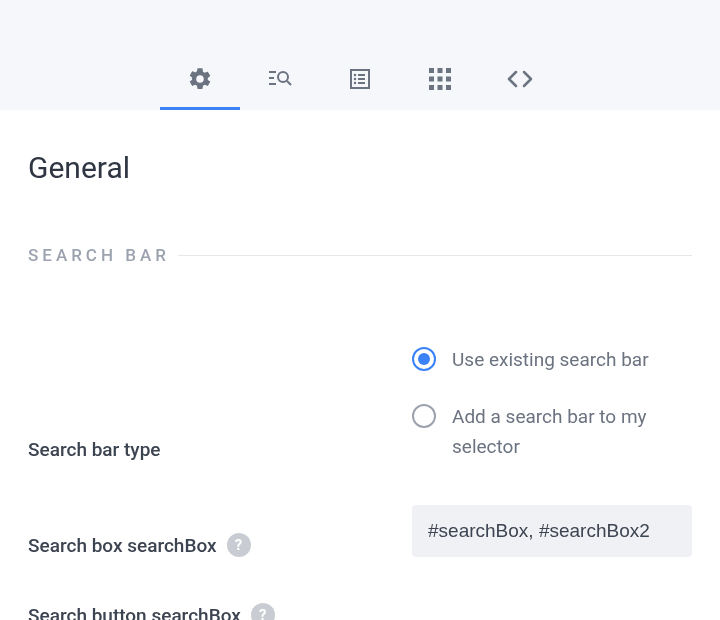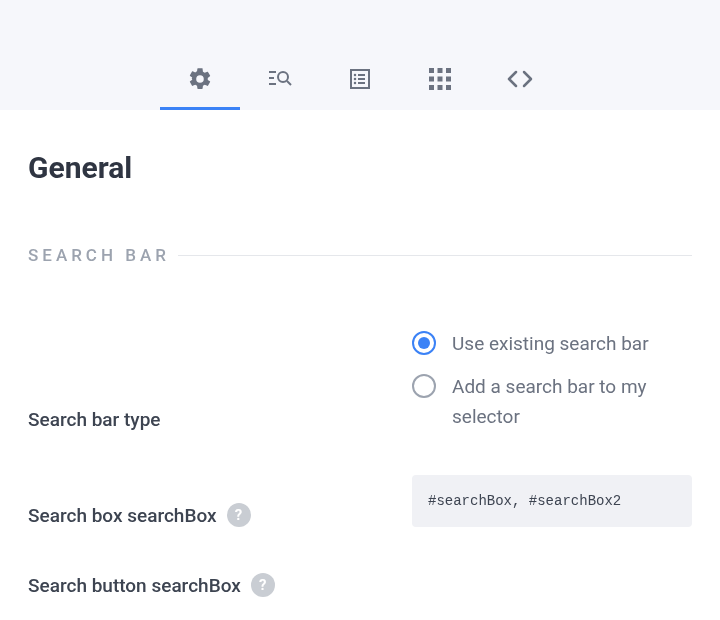--- a/index.html
+++ b/index.html
@@ -31,29 +31,29 @@
   .tab.active {
     border-bottom: 3px solid #3b82f6;
     color: #6b7280;
   }
   .tab svg { display: block; }
   .content {
     padding: 40px 28px 0 28px;
   }
   .page-title {
     font-size: 30px;
-    font-weight: 700;
+    font-weight: 400;
     color: #2f3542;
     margin-bottom: 60px;
   }
   .section-head {
     display: flex;
     align-items: center;
     gap: 8px;
-    margin-bottom: 64px;
+    margin-bottom: 80px;
   }
   .section-label {
     font-size: 17px;
     font-weight: 500;
     letter-spacing: 4px;
     color: #9ca3af;
     white-space: nowrap;
   }
   .section-line {
     flex: 1;
@@ -71,21 +71,21 @@
     font-weight: 500;
     color: #3d4451;
     display: flex;
     align-items: center;
     gap: 10px;
     padding-top: 2px;
   }
   .row-control {
     flex: 1;
   }
-  .radio-group { display: flex; flex-direction: column; gap: 14px; }
+  .radio-group { display: flex; flex-direction: column; gap: 28px; }
   .radio-item {
     display: flex;
     align-items: flex-start;
     gap: 16px;
     cursor: pointer;
   }
   .radio-dot {
     width: 24px;
     height: 24px;
     border-radius: 50%;
@@ -125,23 +125,23 @@
     cursor: pointer;
     flex-shrink: 0;
   }
   .text-input {
     width: 100%;
     height: 52px;
     background: #f0f1f5;
     border: none;
     border-radius: 4px;
     padding: 0 16px;
-    font-size: 14px;
+    font-size: 19px;
     color: #3d4451;
-    font-family: Liberation Mono, monospace;
+    font-family: Liberation Sans, sans-serif;
     outline: none;
   }
 </style>
 </head>
 <body>
 
 <div class="tabbar">
   <div class="tab active">
     <span>
       <svg width="26" height="26" viewBox="0 0 24 24" fill="#6b7280">

